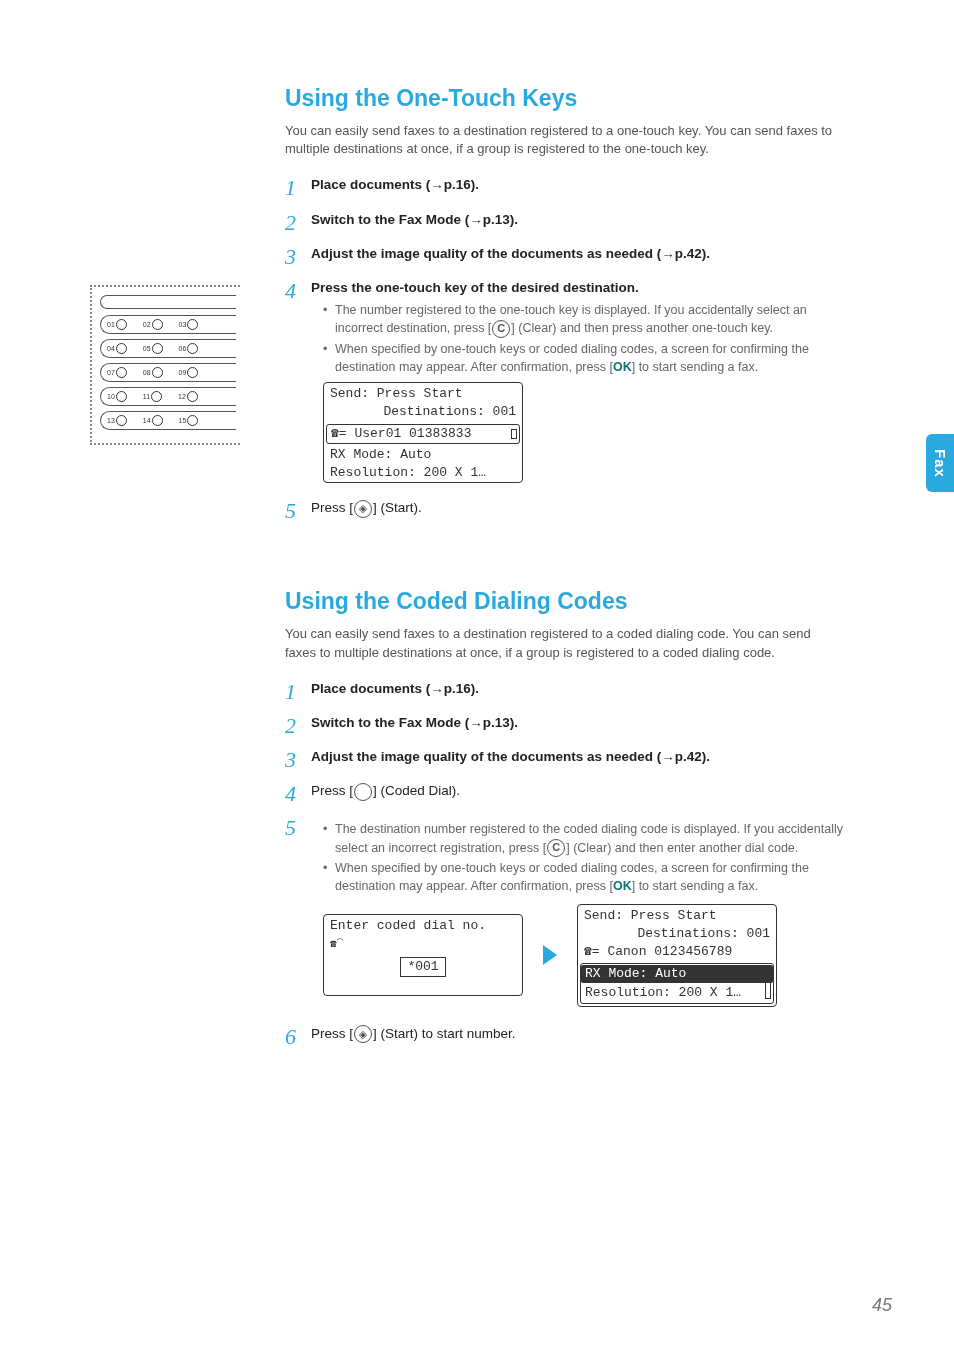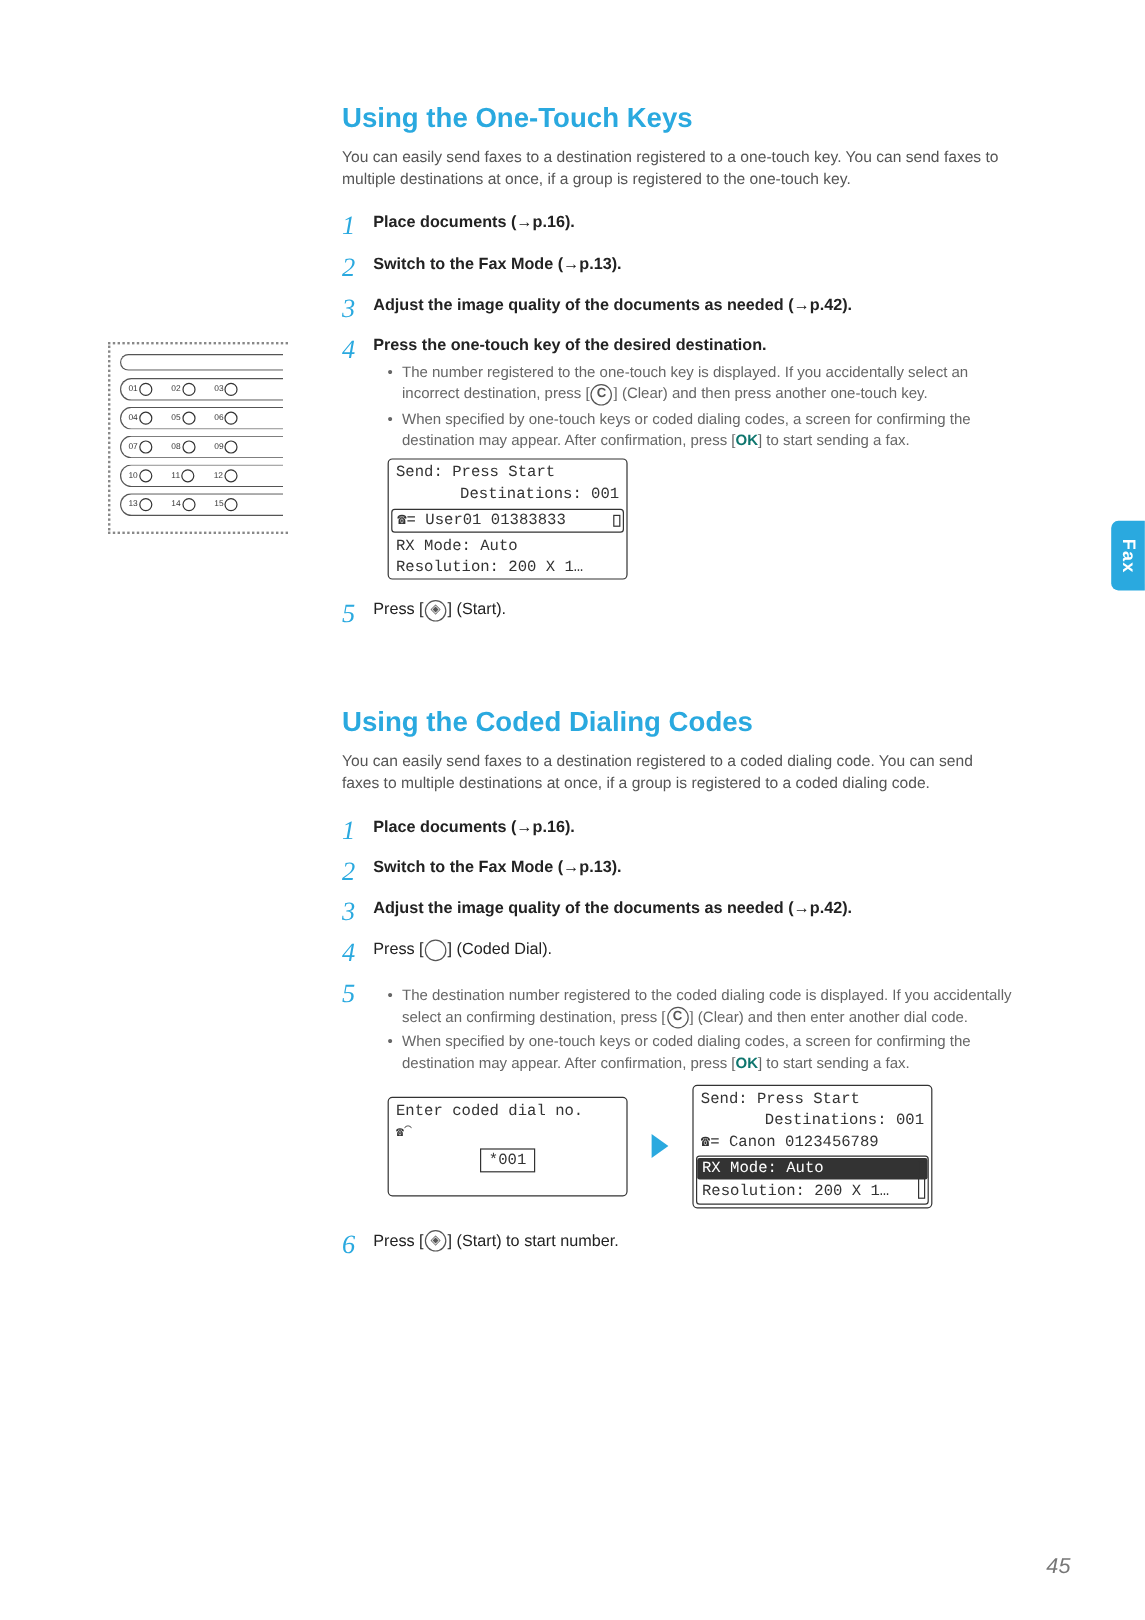--- a/index.html
+++ b/index.html
@@ -379,21 +379,21 @@
           <div class="step-title">
             <span class="bracket">Press [</span><span class="inline-icon plain"> </span><span class="bracket">] (Coded Dial).</span>
           </div>
         </div>
       </li>
       <li class="step">
         <div class="step-num">5</div>
         <div class="step-body">
           <ul class="bullets">
             <li>
-              <span>The destination number registered to the coded dialing code is displayed. If you accidentally select an confirming destination, press [</span><span class="inline-icon">C</span><span>] (Clear) and then enter another dial code.</span>
+              <span>The destination number registered to the coded dialing code is displayed. If you accidentally select an incorrect registration, press [</span><span class="inline-icon">C</span><span>] (Clear) and then enter another dial code.</span>
             </li>
             <li>
               <span>When specified by one-touch keys or coded dialing codes, a screen for confirming the destination may appear. After confirmation, press [</span><b>OK</b><span>] to start sending a fax.</span>
             </li>
           </ul>
           <div class="lcd-row">
             <div class="lcd" style="margin:0;">
               <span>Enter coded dial no.</span><br>
               <span class="small-icon">☎⁀</span><br>
               <span class="center"><span class="inputbox">*001</span></span>

